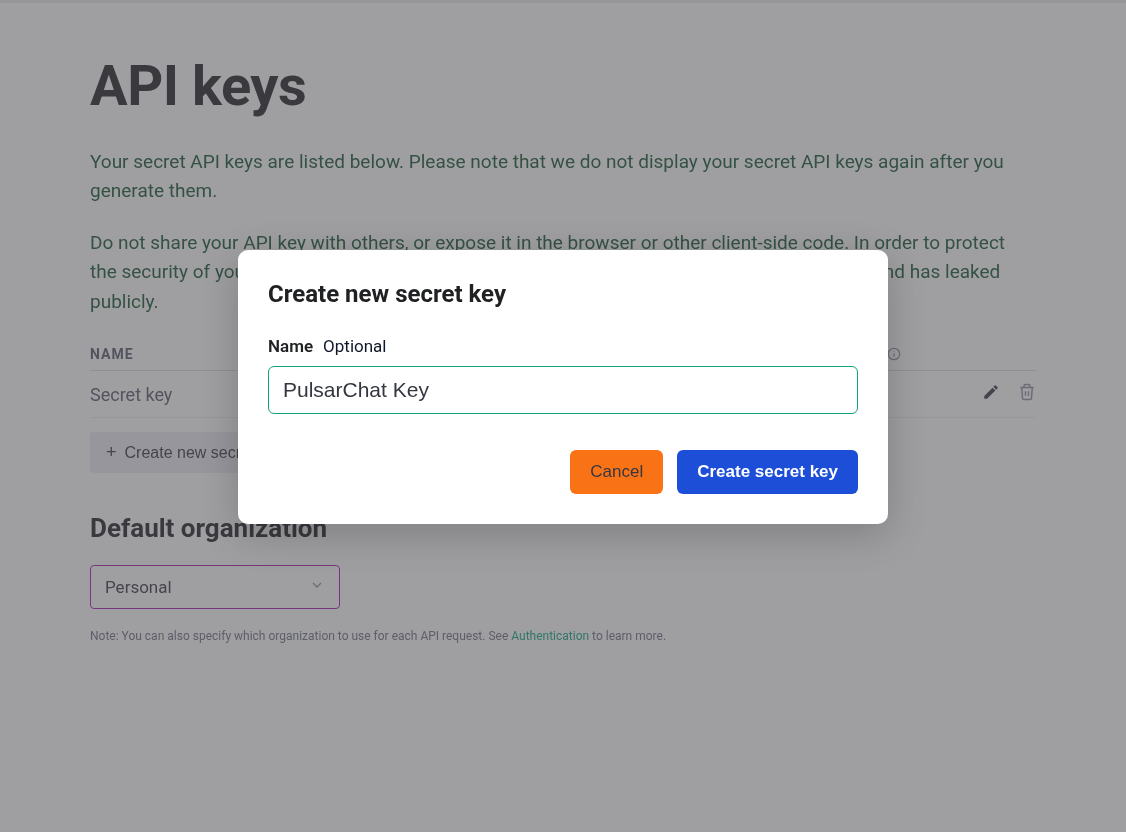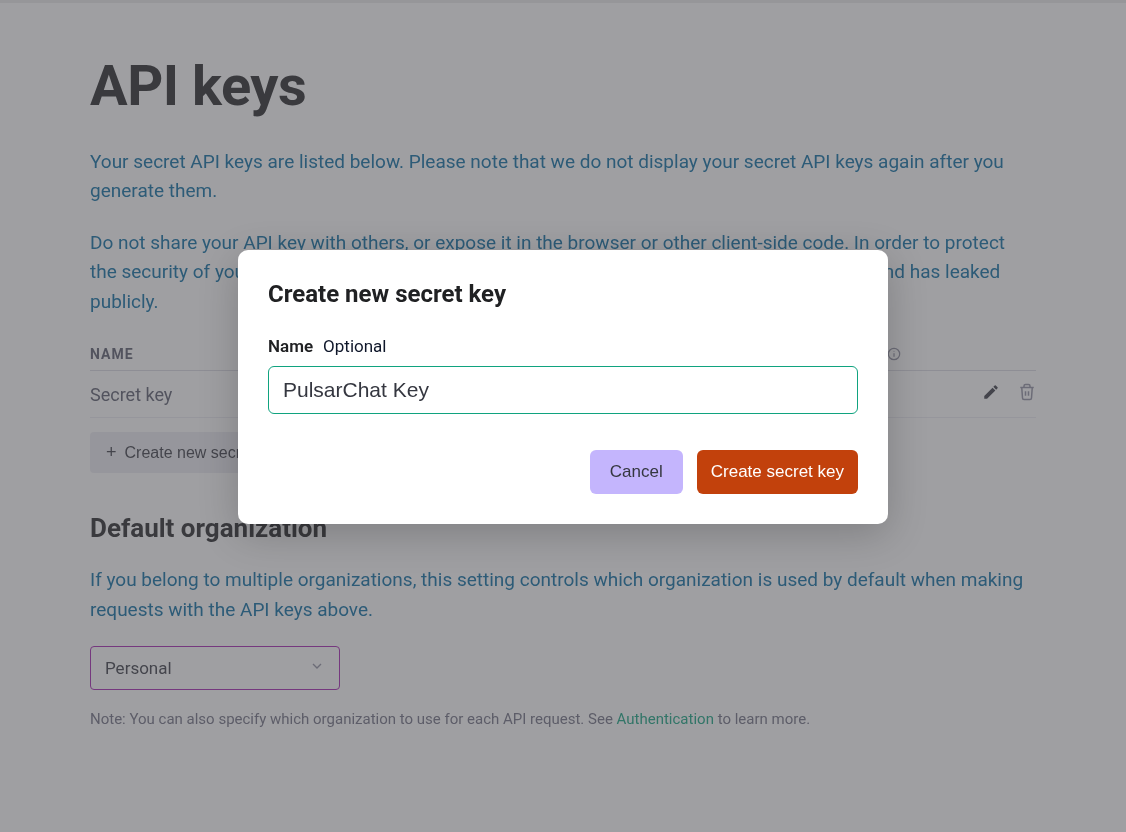--- a/index.html
+++ b/index.html
@@ -18,21 +18,21 @@
     }
     h1 {
       font-size: 56px;
       font-weight: 700;
       letter-spacing: -0.5px;
       margin-bottom: 28px;
     }
     .para {
       font-size: 19px;
       line-height: 1.55;
-      color: #0369a1;
+      color: #14532d;
       margin-bottom: 22px;
       max-width: 960px;
     }
     .table {
       width: 100%;
       margin-top: 8px;
       margin-bottom: 12px;
     }
     .thead {
       display: flex;
@@ -92,21 +92,21 @@
       font-size: 17px;
       color: #353740;
       background: #fff;
       display: flex;
       justify-content: space-between;
       align-items: center;
       cursor: pointer;
     }
     .chevron { color: #8e8ea0; }
     .note {
-      font-size: 15px;
+      font-size: 12px;
       color: #6e6e80;
     }
     .note a { color: #10a37f; text-decoration: none; }
     .overlay {
       position: absolute;
       inset: 0;
       background: rgba(80,80,85,0.55);
       display: flex;
       align-items: flex-start;
       justify-content: center;
@@ -132,37 +132,37 @@
       border: 1.5px solid #10a37f;
       border-radius: 6px;
       padding: 11px 14px;
       font-size: 21px;
       color: #353740;
       outline: none;
       margin-bottom: 36px;
     }
     .modal-actions { display: flex; gap: 14px; justify-content: flex-end; }
     .btn-secondary {
-      background: #c4b5fd;
+      background: #f97316;
       border: none;
       padding: 12px 20px;
       font-size: 17px;
       border-radius: 6px;
       color: #353740;
       cursor: pointer;
     }
     .btn-primary {
-      background: #c2410c;
+      background: #1d4ed8;
       border: none;
-      padding: 12px 14px;
+      padding: 12px 20px;
       font-size: 17px;
       border-radius: 6px;
       color: #fff;
       cursor: pointer;
-      font-weight: 400;
+      font-weight: 700;
     }
   </style>
 </head>
 <body>
 
 <div class="topline"></div>
 
 <div class="page">
   <h1>API keys</h1>
   <p class="para">Your secret API keys are listed below. Please note that we do not display your secret API keys again after you generate them.</p>
@@ -206,21 +206,20 @@
       </div>
     </div>
   </div>
 
   <button class="create-btn">
     <span class="plus">+</span>
     <span>Create new secret key</span>
   </button>
 
   <h2>Default organization</h2>
-  <p class="para">If you belong to multiple organizations, this setting controls which organization is used by default when making requests with the API keys above.</p>
 
   <div class="select-wrap">
     <div class="select">
       <span>Personal</span>
       <span class="chevron">
         <svg width="16" height="16" viewBox="0 0 24 24" fill="none" stroke="currentColor" stroke-width="2">
             <polyline points="6 9 12 15 18 9"></polyline>
           </svg>
       </span>
     </div>

